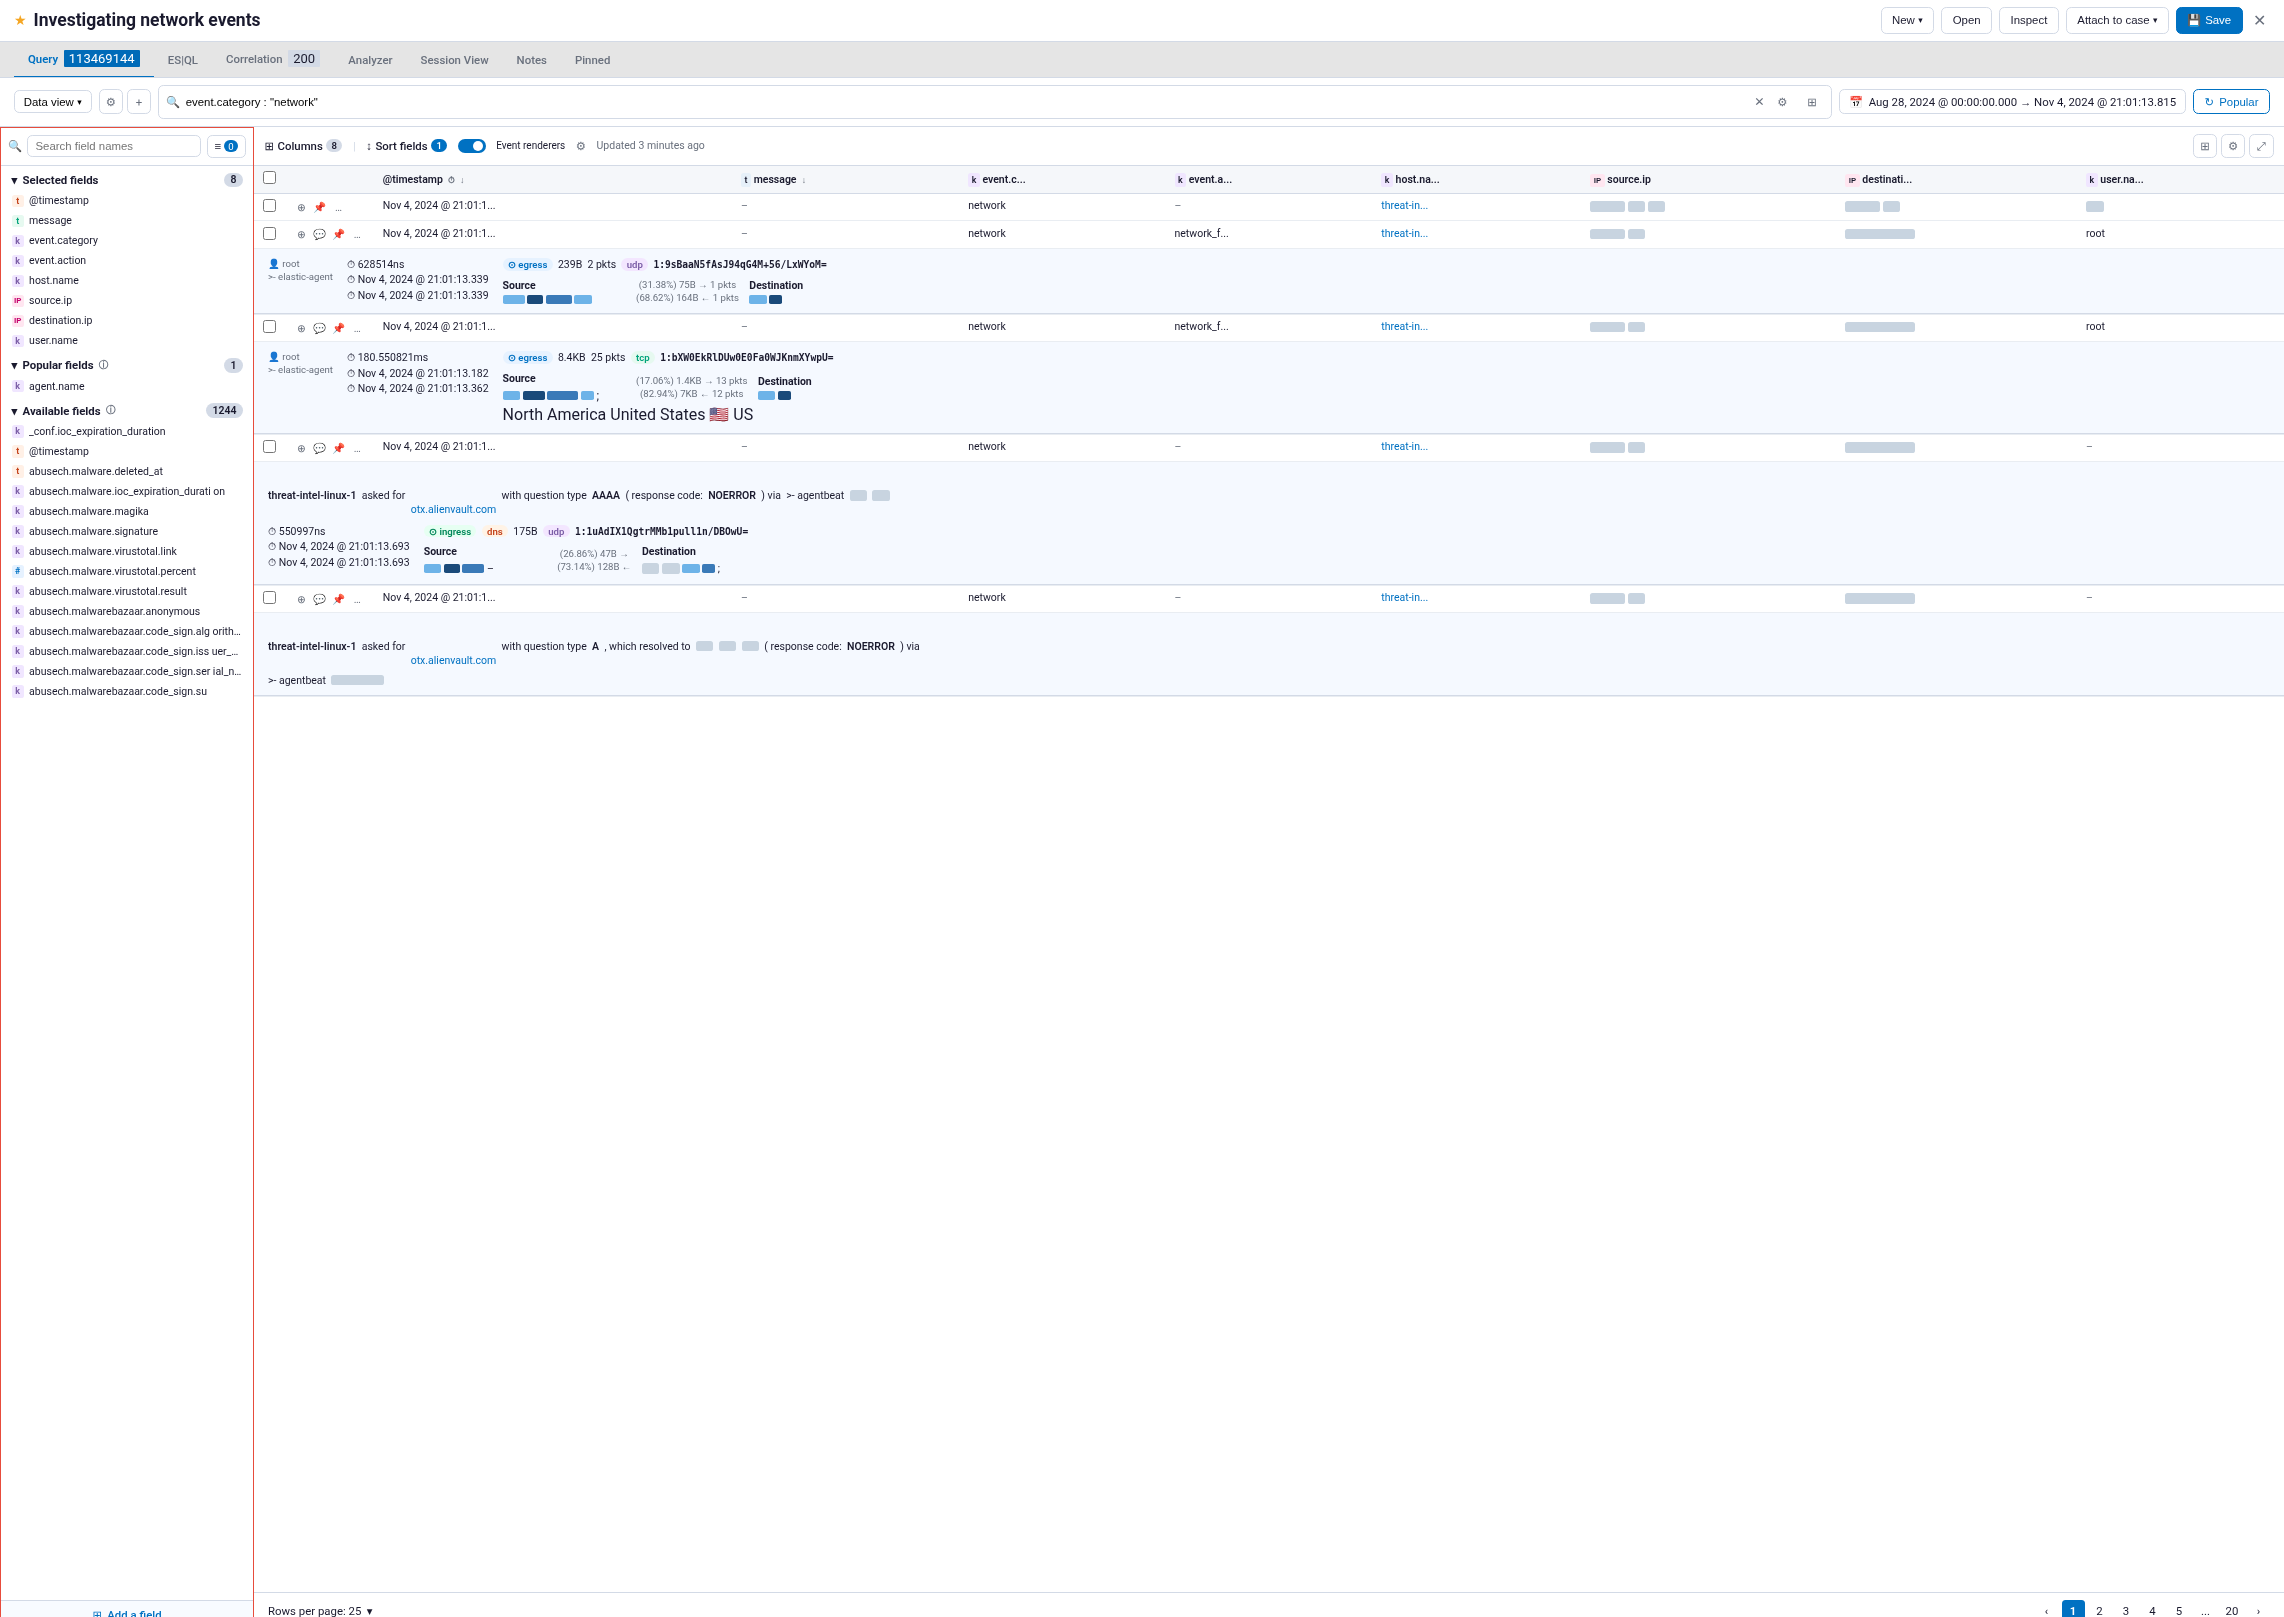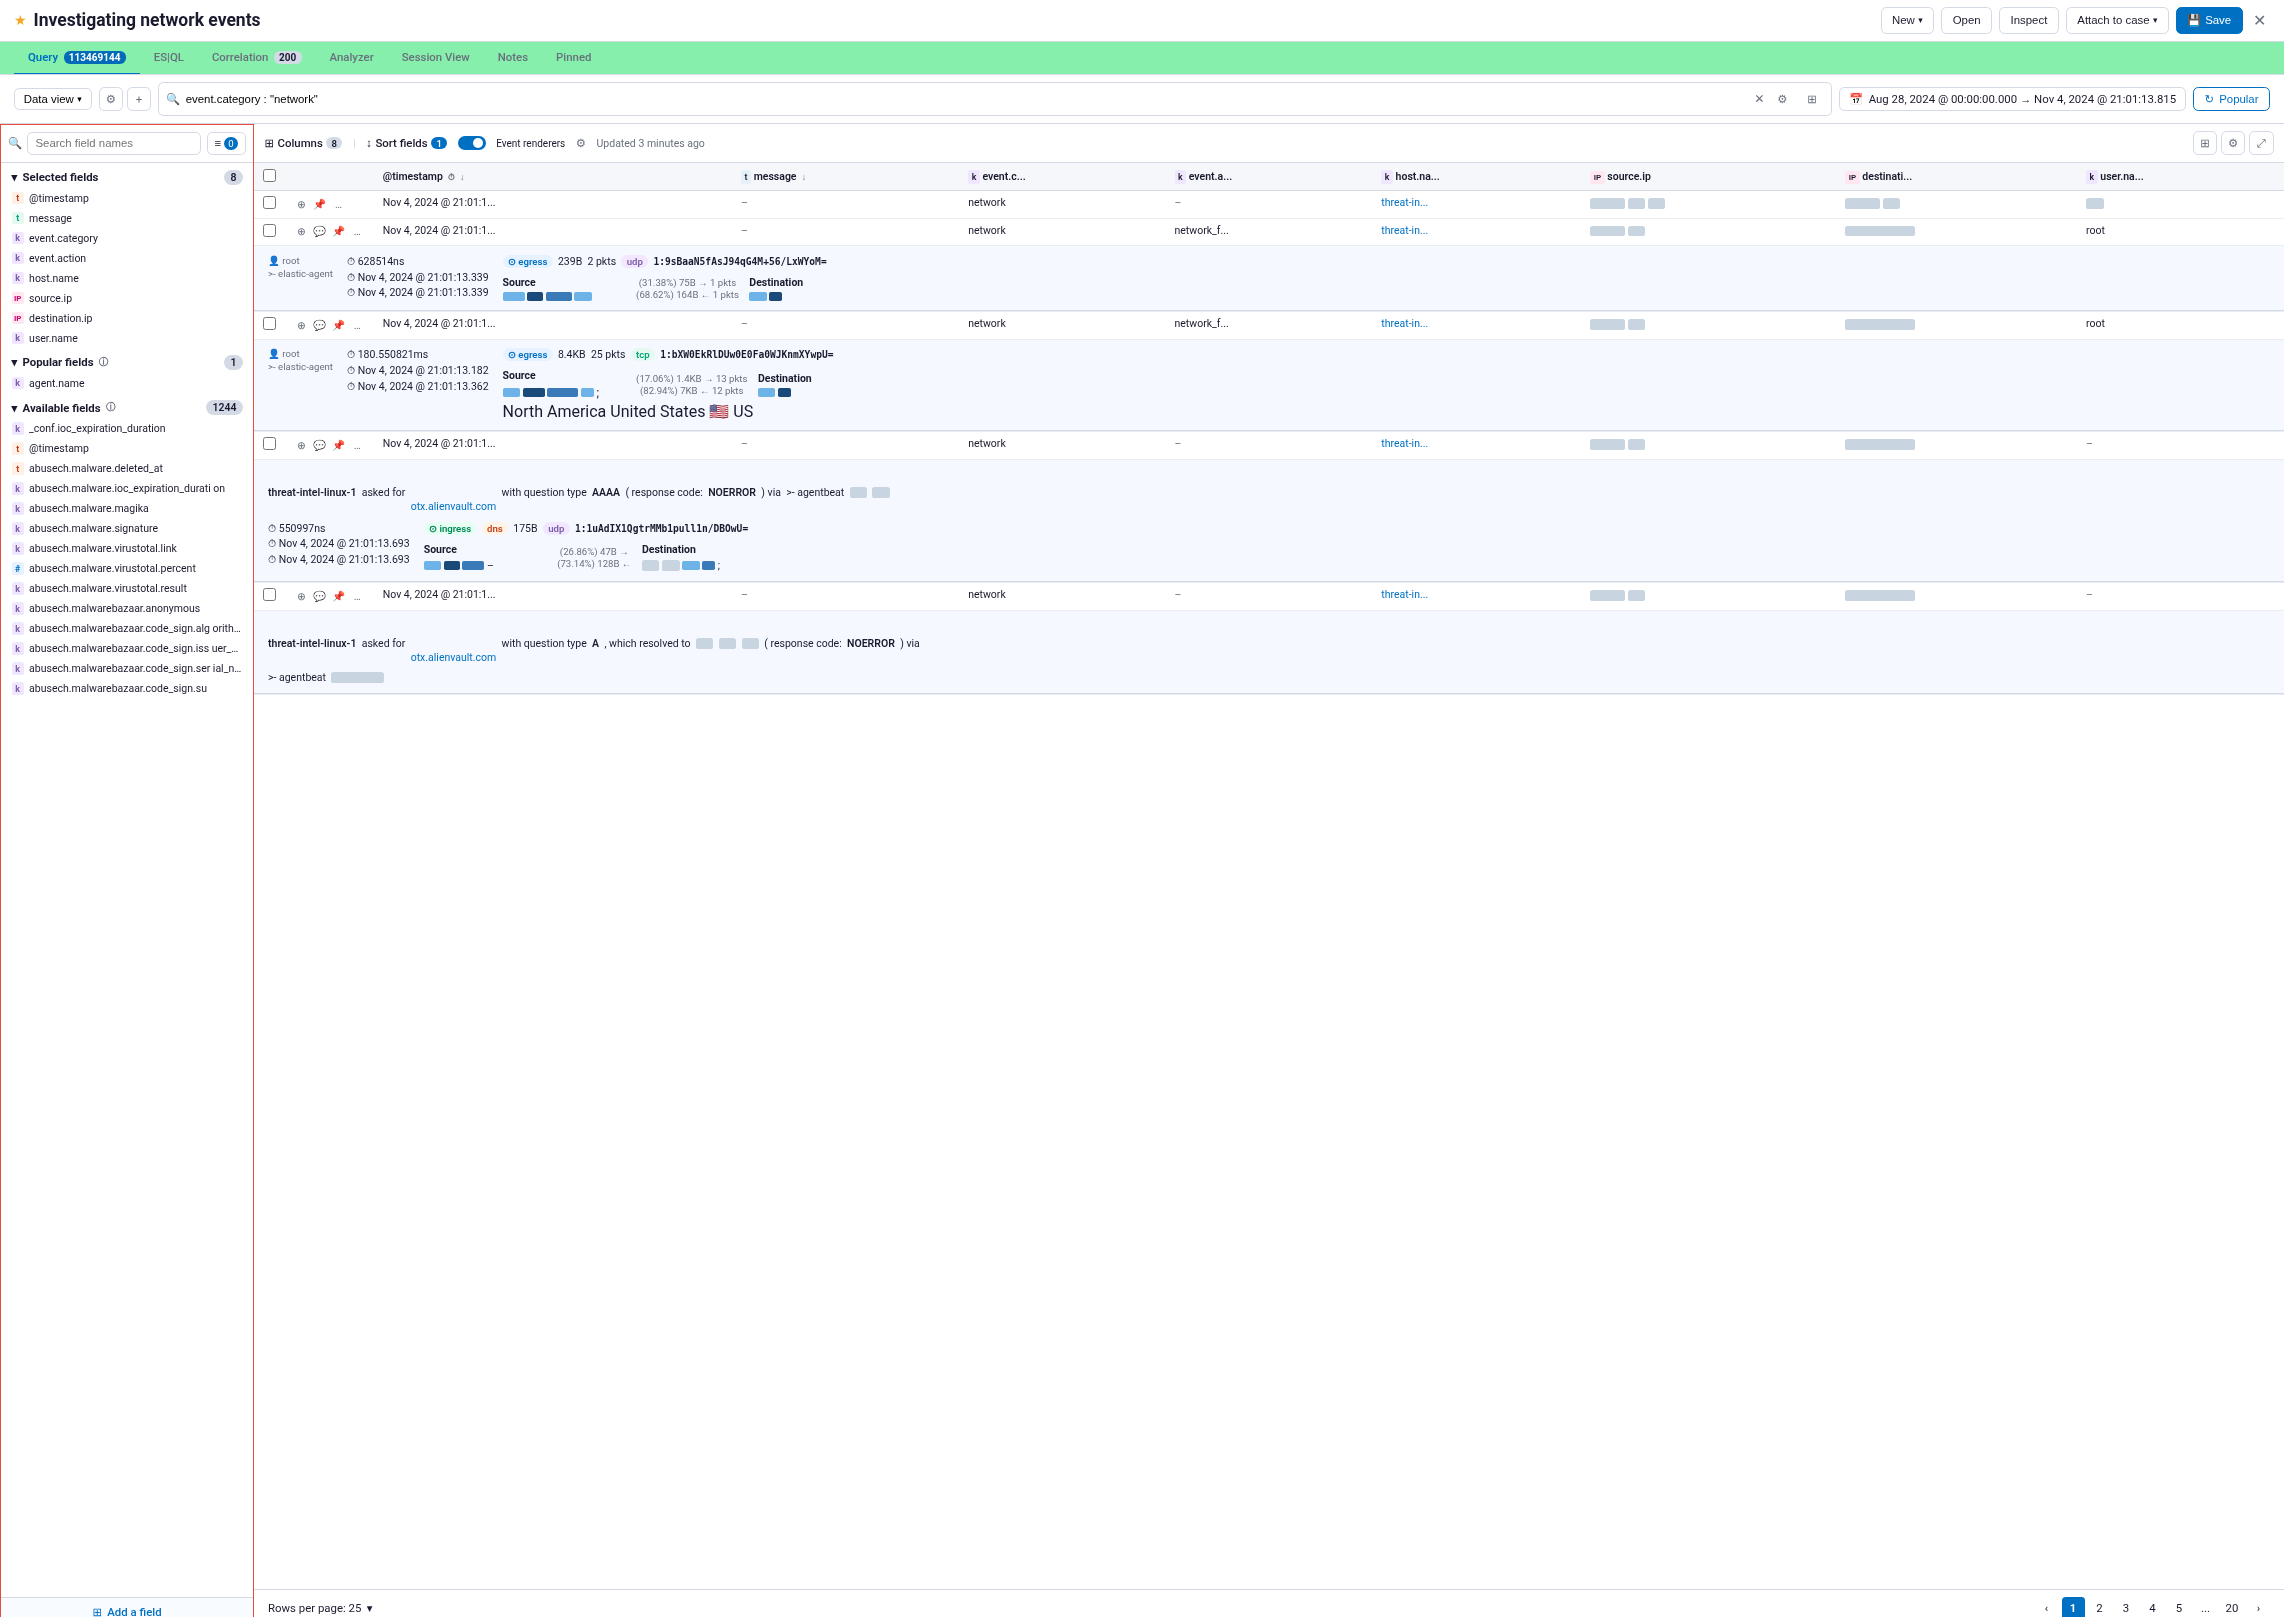--- a/index.html
+++ b/index.html
@@ -10,24 +10,24 @@
     .top-bar-left { display: flex; align-items: center; gap: 7px; }
     .title-star { color: #f5a623; font-size: 14px; }
     .page-title { font-size: 17.5px; font-weight: 700; color: #1a1a2e; }
     .top-bar-right { display: flex; gap: 7px; }
     .btn { display: inline-flex; align-items: center; gap: 3.5px; padding: 5.3px 10.5px; border-radius: 5.3px; border: 0.9px solid #d3dae6; background: #fff; cursor: pointer; font-size: 11.4px; font-weight: 500; color: #1a1a2e; }
     .btn-primary { background: #0071c2; color: #fff; border-color: #0071c2; }
     .btn-chevron { font-size: 8.8px; }
     .btn-close { border: none; background: none; font-size: 16px; cursor: pointer; color: #69707d; padding: 3.5px; }
 
     
-    .tabs-bar { display: flex; align-items: flex-end; padding: 0 14px; border-bottom: 0.9px solid #d3dae6; background: #86efac; gap: 0; }
+    .tabs-bar { display: flex; align-items: flex-end; padding: 0 14px; border-bottom: 0.9px solid #d3dae6; background: #e5e5e5; gap: 0; }
     .tab { padding: 8.8px 14px; cursor: pointer; font-size: 11.4px; font-weight: 500; color: #69707d; border-bottom: 1.8px solid transparent; display: flex; align-items: center; gap: 5.3px; white-space: nowrap; }
     .tab.active { color: #0071c2; border-bottom-color: #0071c2; font-weight: 600; }
-    .tab-badge { background: #006bb8; color: #fff; border-radius: 6px; padding: 0.9px 5.3px; font-size: 10px; font-weight: 700; }
+    .tab-badge { background: #006bb8; color: #fff; border-radius: 1px; padding: 0.9px 5.3px; font-size: 13px; font-weight: 400; }
     .tab-badge.gray { background: #d3dae6; color: #1a1a2e; }
 
     
     .toolbar { display: flex; align-items: center; gap: 7px; padding: 7px 14px; border-bottom: 0.9px solid #d3dae6; background: #fff; }
     .data-view-btn { display: inline-flex; align-items: center; gap: 3.5px; padding: 4.4px 8.8px; border-radius: 5.3px; border: 0.9px solid #d3dae6; background: #fff; cursor: pointer; font-size: 11.4px; font-weight: 500; }
     .filter-icons { display: flex; gap: 3.5px; }
     .icon-btn { width: 24.6px; height: 24.6px; display: flex; align-items: center; justify-content: center; border-radius: 5.3px; border: 0.9px solid #d3dae6; cursor: pointer; background: #fff; color: #69707d; font-size: 11.4px; }
     .icon-btn.plus { background: #fff; }
     .search-bar { flex: 1; display: flex; align-items: center; border: 0.9px solid #d3dae6; border-radius: 5.3px; padding: 3.5px 7px; gap: 5.3px; background: #fff; }
     .search-bar input { border: none; outline: none; flex: 1; font-size: 11.4px; }

